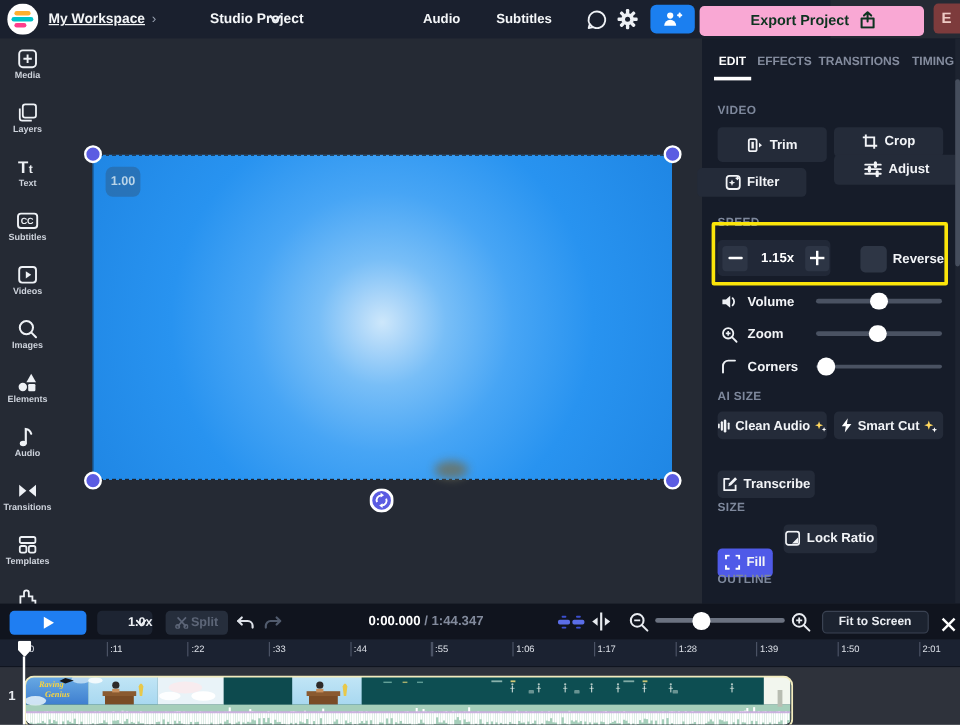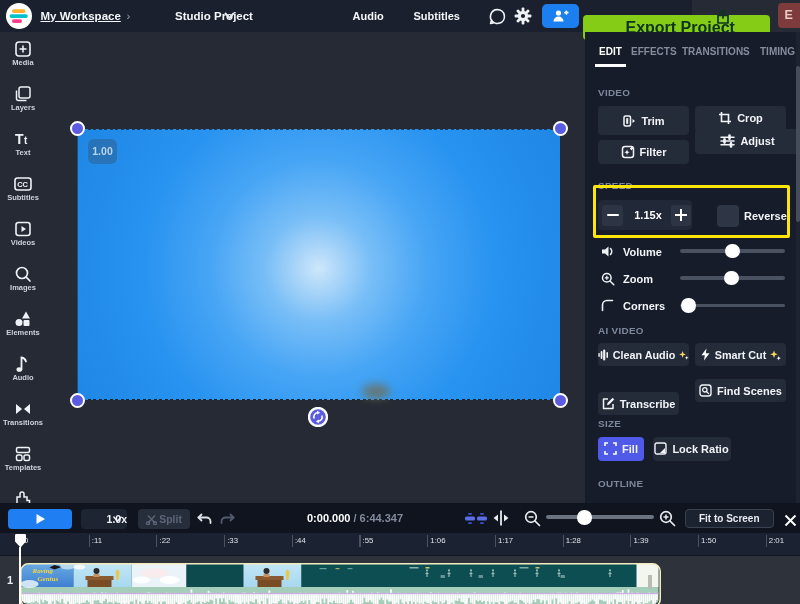--- a/index.html
+++ b/index.html
@@ -4,22 +4,22 @@
 <style>
 * { margin:0; padding:0; box-sizing:border-box; }
 body { font-family:"Liberation Sans", sans-serif; }
 #app { position:relative; width:800px; height:604px; background:#252a34; overflow:hidden; }
 .abs { position:absolute; }
 
 
 #topbar { position:absolute; left:0; top:0; width:692px; height:32px; background:#1a202e; }
 .tb-txt { position:absolute; top:0; height:32px; line-height:32px; color:#f4f6f8; font-weight:bold; font-size:11.5px; }
 #bluebtn { position:absolute; left:542px; top:3.5px; width:37px; height:24.5px; background:#1b7ff0; border-radius:5px; }
-#greenbtn { position:absolute; left:582.5px; top:15px; width:187px; height:25px; background:#84cc16; border-radius:4px;
-  color:#0e3320; font-weight:bold; font-size:16px; line-height:25px; text-align:left; padding-left:43px; }
+#greenbtn { position:absolute; left:582.5px; top:5px; width:187px; height:25px; background:#f9a8d4; border-radius:4px;
+  color:#0e3320; font-weight:bold; font-size:12px; line-height:25px; text-align:left; padding-left:43px; }
 #avatar { position:absolute; left:777.5px; top:3px; width:22.5px; height:25px; background:#7d3b3c; border-radius:4px 0 0 4px;
   color:#eecac4; font-weight:bold; font-size:12.5px; text-align:center; line-height:25px; }
 .side-lab { position:absolute; left:-17px; width:80px; text-align:center; color:#ced3dc; font-size:7.5px; font-weight:bold; }
 
 
 #vid { position:absolute; left:77px; top:128.5px; width:483px; height:271.5px;
   background:radial-gradient(circle at 50% 51.5%, #cde7fb 0%, #aed7f9 7%, #78bef7 19%, #47a5f5 39%, #2893f0 63%, #1f86e4 100%); }
 #vid-b { position:absolute; left:77px; top:398.6px; width:483px; height:1.4px;
   background:repeating-linear-gradient(90deg, #1e242e 0 3px, rgba(0,0,0,0) 3px 5.5px); }
 #vid-l { position:absolute; left:77px; top:128.5px; width:1.4px; height:271.5px; background:rgba(18,24,34,0.5); }
@@ -203,21 +203,21 @@
   <svg width="14" height="14" viewBox="0 0 14 14">
     <rect x="2" y="2" width="6.5" height="10" rx="1.5" fill="none" stroke="#f2f4f7" stroke-width="1.5"></rect>
     <rect x="4.2" y="4.2" width="2" height="5.6" fill="#f2f4f7"></rect>
     <path d="M 10.5 5 L 13 7 L 10.5 9 Z" fill="#f2f4f7"></path>
   </svg>Trim</div>
 <div class="pbtn" style="left:695px; top:106px; width:91px; height:24.5px;">
   <svg width="14" height="14" viewBox="0 0 14 14">
     <path d="M 1 3.5 H 10.5 V 13" fill="none" stroke="#f2f4f7" stroke-width="1.6"></path>
     <path d="M 3.5 1 V 10.5 H 13" fill="none" stroke="#f2f4f7" stroke-width="1.6"></path>
   </svg>Crop</div>
-<div class="pbtn" style="left:598px; top:139.5px; width:91px; height:24.5px;">
+<div class="pbtn" style="left:581px; top:139.5px; width:91px; height:24.5px;">
   <svg width="14" height="14" viewBox="0 0 14 14">
     <rect x="1.5" y="1.5" width="11" height="11" rx="2.5" fill="none" stroke="#f2f4f7" stroke-width="1.5"></rect>
     <path d="M 6 4.5 L 6.8 6.4 L 8.7 7.2 L 6.8 8 L 6 9.9 L 5.2 8 L 3.3 7.2 L 5.2 6.4 Z" fill="#f2f4f7"></path>
     <rect x="9" y="3" width="3" height="1.2" fill="#f2f4f7"></rect>
     <rect x="9.9" y="2.1" width="1.2" height="3" fill="#f2f4f7"></rect>
   </svg>Filter</div>
 <div class="pbtn" style="left:695px; top:129px; width:105px; height:24.5px;">
   <svg width="15" height="14" viewBox="0 0 15 14">
     <g stroke="#f2f4f7" stroke-width="1.5" stroke-linecap="round">
       <line x1="1" y1="3.2" x2="14" y2="3.2"></line>
@@ -265,21 +265,21 @@
 <div class="strack" style="top:276.2px;"></div>
 <div class="sknob" style="left:724px; top:270.7px;"></div>
 
 <svg class="abs" style="left:601px; top:299px;" width="13" height="13" viewBox="0 0 13 13">
   <path d="M 1.5 11.5 V 6 a 4.5 4.5 0 0 1 4.5 -4.5 H 11.5" fill="none" stroke="#eef1f5" stroke-width="1.6" stroke-linecap="round"></path>
 </svg>
 <div class="slab" style="left:623px; top:299.8px;">Corners</div>
 <div class="strack" style="top:303.6px;"></div>
 <div class="sknob" style="left:681px; top:298.1px;"></div>
 
-<div class="seclab" style="left:598px; top:325px;">AI VIDEO</div>
+<div class="seclab" style="left:598px; top:325px;">AI SIZE</div>
 
 <div class="pbtn" style="left:598px; top:343px; width:91px; height:23px; gap:4px; font-size:10.8px;">
   <svg width="12" height="12" viewBox="0 0 12 12">
     <g stroke="#f2f4f7" stroke-linecap="round">
       <line x1="1.2" y1="4.5" x2="1.2" y2="7.5" stroke-width="1.6"></line>
       <line x1="4" y1="2.5" x2="4" y2="9.5" stroke-width="2"></line>
       <line x1="7" y1="1" x2="7" y2="11" stroke-width="2.4"></line>
       <line x1="10.4" y1="3.5" x2="10.4" y2="8.5" stroke-width="1.8"></line>
     </g>
   </svg>Clean Audio<svg width="11" height="12" viewBox="0 0 11 12">
@@ -291,29 +291,23 @@
     <path d="M 6.5 0.5 L 1.5 7.2 H 4.8 L 4 12.5 L 9.5 5.3 H 5.8 Z" fill="#fff"></path>
   </svg>Smart Cut<svg width="11" height="12" viewBox="0 0 11 12">
     <path d="M 4 1.5 L 5 4.3 L 7.8 5.3 L 5 6.3 L 4 9.1 L 3 6.3 L 0.2 5.3 L 3 4.3 Z" fill="#ffd75e"></path>
     <path d="M 8.7 7 L 9.3 8.6 L 10.9 9.2 L 9.3 9.8 L 8.7 11.4 L 8.1 9.8 L 6.5 9.2 L 8.1 8.6 Z" fill="#fff"></path>
   </svg></div>
 <div class="pbtn" style="left:598px; top:364px; width:81px; height:23px;margin-top:28px;">
   <svg width="13" height="13" viewBox="0 0 13 13">
     <path d="M 11 7 V 11.5 H 1.5 V 2 H 6" fill="none" stroke="#f2f4f7" stroke-width="1.5" stroke-linejoin="round"></path>
     <path d="M 5 8.2 L 5.6 5.8 L 10.6 0.8 L 12.2 2.4 L 7.2 7.4 Z" fill="#f2f4f7"></path>
   </svg>Transcribe</div>
-<div class="pbtn" style="left:695px; top:379px; width:91px; height:23px;">
-  <svg width="13" height="13" viewBox="0 0 13 13">
-    <rect x="1" y="1" width="11" height="11" rx="2.5" fill="none" stroke="#f2f4f7" stroke-width="1.4"></rect>
-    <circle cx="5.8" cy="5.8" r="2.2" fill="none" stroke="#f2f4f7" stroke-width="1.3"></circle>
-    <line x1="7.5" y1="7.5" x2="9.6" y2="9.6" stroke="#f2f4f7" stroke-width="1.3" stroke-linecap="round"></line>
-  </svg>Find Scenes</div>
 
 <div class="seclab" style="left:598px; top:417.5px;">SIZE</div>
-<div class="pbtn" style="left:598px; top:437px; width:46px; height:23.5px; background:#4f5ae8;">
+<div class="pbtn" style="left:598px; top:457px; width:46px; height:23.5px; background:#4f5ae8;">
   <svg width="13" height="13" viewBox="0 0 13 13">
     <g stroke="#fff" stroke-width="1.6" fill="none">
       <path d="M 1 4 V 1 H 4"></path>
       <path d="M 9 1 H 12 V 4"></path>
       <path d="M 12 9 V 12 H 9"></path>
       <path d="M 4 12 H 1 V 9"></path>
     </g>
     <rect x="5.3" y="1" width="2.4" height="1.6" fill="#fff" opacity="0"></rect>
   </svg>Fill</div>
 <div class="pbtn" style="left:652.5px; top:437px; width:78px; height:23.5px;">
@@ -348,21 +342,21 @@
       </g>
     </svg>Split</div>
   <svg class="abs" style="left:197px; top:10px;" width="15" height="12" viewBox="0 0 15 12">
     <path d="M 4.5 1.5 L 1.5 4.5 L 4.5 7.5" fill="none" stroke="#dde1e8" stroke-width="1.8" stroke-linecap="round" stroke-linejoin="round"></path>
     <path d="M 1.5 4.5 H 9.5 a 4 4 0 0 1 4 4 V 10" fill="none" stroke="#dde1e8" stroke-width="1.8" stroke-linecap="round"></path>
   </svg>
   <svg class="abs" style="left:220px; top:10px;" width="15" height="12" viewBox="0 0 15 12">
     <path d="M 10.5 1.5 L 13.5 4.5 L 10.5 7.5" fill="none" stroke="#515b6d" stroke-width="1.8" stroke-linecap="round" stroke-linejoin="round"></path>
     <path d="M 13.5 4.5 H 5.5 a 4 4 0 0 0 -4 4 V 10" fill="none" stroke="#515b6d" stroke-width="1.8" stroke-linecap="round"></path>
   </svg>
-  <div class="abs" style="left:307px; top:9px; font-size:11px; color:#fff; font-weight:bold;">0:00.000 <span style="color:#828a9c;">/ 6:44.347</span></div>
+  <div class="abs" style="left:307px; top:9px; font-size:11px; color:#fff; font-weight:bold;">0:00.000 <span style="color:#828a9c;">/ 1:44.347</span></div>
 
   <svg class="abs" style="left:464px; top:9.5px;" width="24" height="11" viewBox="0 0 24 11">
     <rect x="1" y="3.5" width="10" height="4" rx="1.5" fill="#5b6ee8"></rect>
     <rect x="13" y="3.5" width="10" height="4" rx="1.5" fill="#5b6ee8"></rect>
     <g fill="#3c4fd0">
       <rect x="4" y="0" width="4" height="1.8" rx="0.9"></rect>
       <rect x="4" y="9.2" width="4" height="1.8" rx="0.9"></rect>
       <rect x="16" y="0" width="4" height="1.8" rx="0.9"></rect>
       <rect x="16" y="9.2" width="4" height="1.8" rx="0.9"></rect>
     </g>

